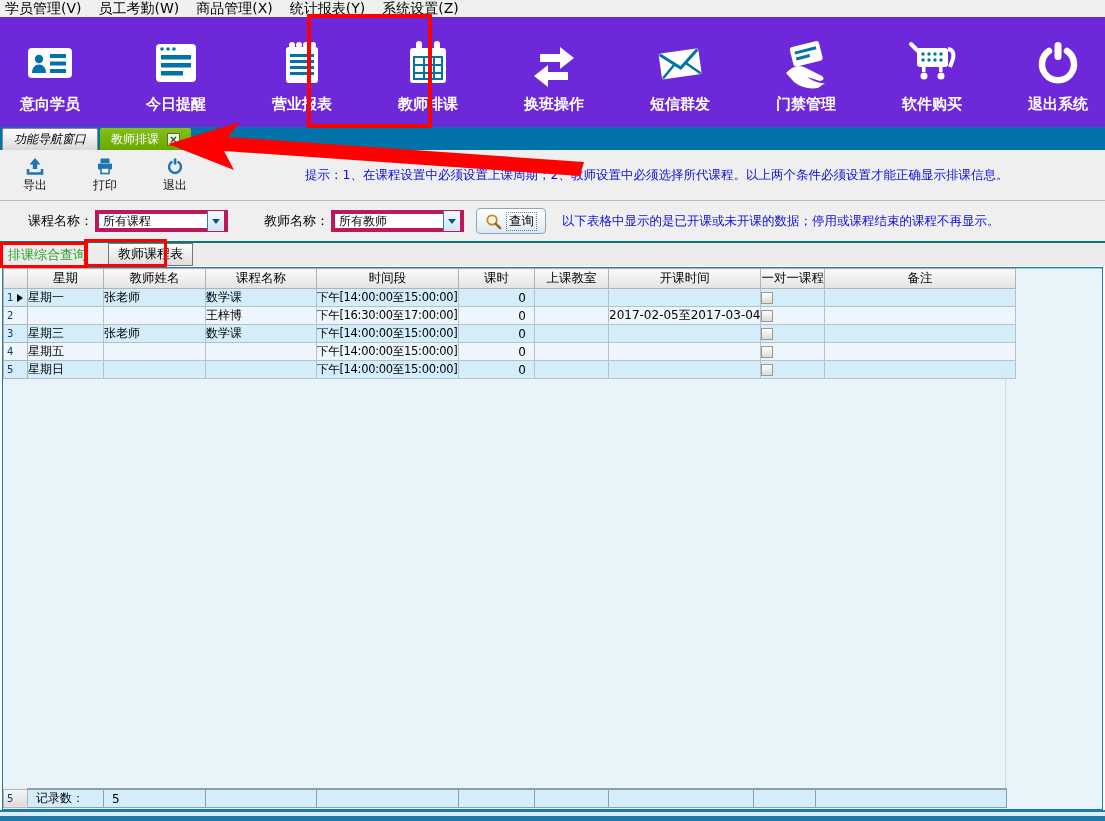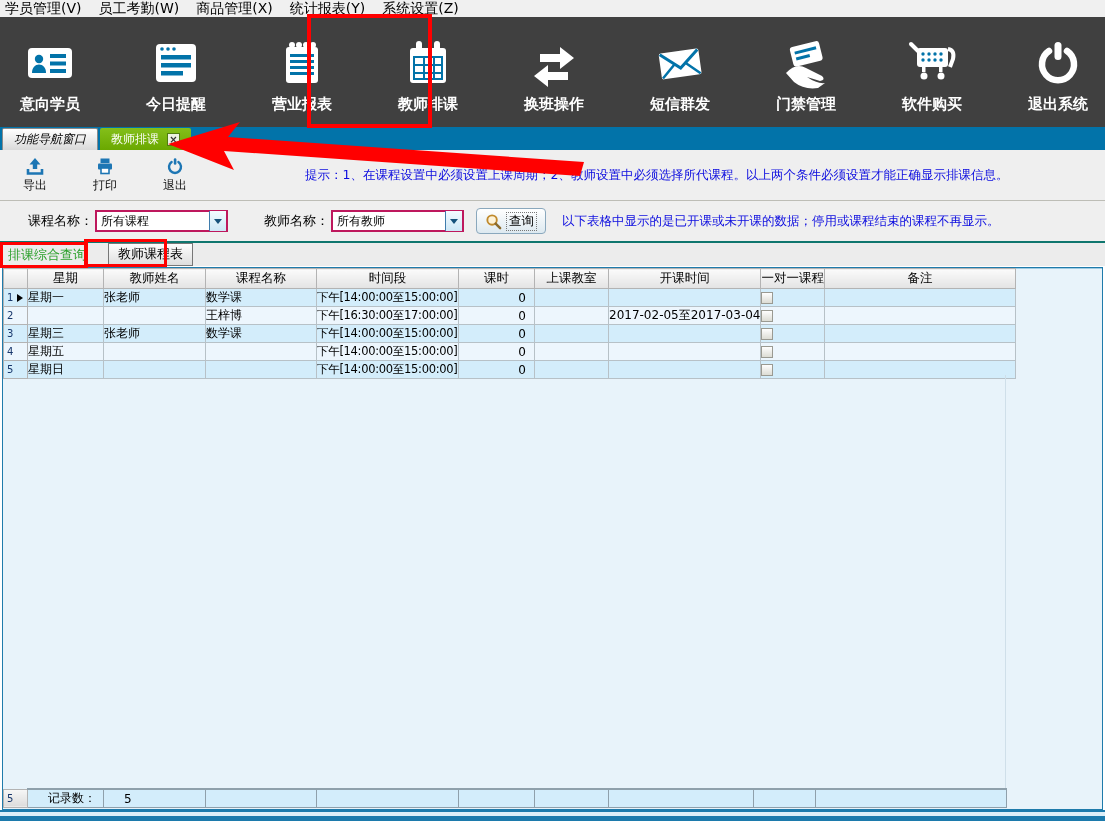--- a/index.html
+++ b/index.html
@@ -6,40 +6,40 @@
   html,body { width:1105px; height:821px; }
   body {
     font-family: "DejaVu Sans", "Liberation Sans", sans-serif;
     font-size: 12px; color:#000; background:#fff;
     position: relative; overflow: hidden;
   }
   
   .menubar { height:17px; background:#f0f0f0; display:flex; align-items:center; padding-left:5px; }
   .menu-item { padding:0 9px 0 0; margin-right:8px; font-size:14px; cursor:default; }
   
-  .banner { height:110px; background:#404040; display:flex; padding-left:3px;gap:32px; }
+  .banner { height:110px; background:#6d28d9; display:flex; padding-left:3px;gap:32px; }
   .bitem { width:105px; display:flex; flex-direction:column; align-items:center; justify-content:center; color:#fff; padding-top:4px; }
   .bitem .bicon { width:56px; height:56px; display:block; }
   .bitem .blabel { font-size:15px; font-weight:bold; margin-top:4px; white-space:nowrap; }
   
   .tabstrip { height:23px; background:#0273a9; display:flex; align-items:flex-end; padding-left:2px; }
   .tab { height:22px; display:flex; align-items:center; padding:0 11px; font-size:12px; cursor:default; }
   .tab.inactive { background:linear-gradient(#ffffff,#d9d9d9); color:#000; border:1px solid #8a8a8a; border-bottom:none; border-radius:2px 2px 0 0;font-style:italic; }
   .tab.active { background:linear-gradient(#84bf1a,#6aa800); color:#fff; margin-left:2px; gap:8px; border-radius:2px 2px 0 0; }
   .tab-close { width:13px; height:13px; background:#ecf2e2; border:1px solid #4f7d10; color:#333; font-size:10px; line-height:11px; text-align:center; font-weight:bold; cursor:pointer; }
   
   .toolbar { height:51px; background:#efefef; display:flex; align-items:center; border-bottom:1px solid #bdbdb6; }
   .tbtn { width:70px; text-align:center; cursor:pointer; }
   .tbtn svg { width:20px; height:20px; display:block; margin:0 auto 1px; }
   .tbtn .tlabel { font-size:12px; color:#111; }
   .toolbar .hint { color:#0b0bdf; margin-left:95px; font-size:12.5px; }
   
   .filterbar { height:40px; background:#efefef; display:flex; align-items:center; padding-left:28px; }
   .flabel { font-size:13px; margin-right:2px; }
-  .combo { width:133px; height:22px; background:#fff; border:2px solid #be185d; display:flex; align-items:center; justify-content:space-between; cursor:pointer; }
+  .combo { width:133px; height:22px; background:#fff; border:4px solid #be185d; display:flex; align-items:center; justify-content:space-between; cursor:pointer; }
   .combo .cval { padding-left:4px; font-size:12px; }
   .combo .cbtn { width:17px; height:20px; background:linear-gradient(#f3fbff,#cde7f6); border-left:1px solid #3f7cac; display:flex; align-items:center; justify-content:center; }
   .chev { width:0; height:0; border-left:4px solid transparent; border-right:4px solid transparent; border-top:5px solid #16527c; }
   .gap36 { width:36px; }
   .querybtn { margin-left:12px; height:26px; padding:0 8px; border:1px solid #8aa8bd; border-radius:4px; background:linear-gradient(#ffffff,#dde9f0); display:flex; align-items:center; gap:4px; cursor:pointer; }
   .querybtn .qtext { border:1px dotted #777; padding:0 2px; font-size:12.5px; }
   .filterbar .note { color:#0b0bdf; margin-left:16px; font-size:12.5px; }
   
   .subtabs { height:25px; background:#ececec; display:flex; align-items:center; padding-left:8px; border-top:2px solid #0f766e; }
   .subtab-link { color:#2da12d; font-size:13px; cursor:pointer; margin-right:22px; }
@@ -51,21 +51,21 @@
   .grid td { border:1px solid #b7c1c7; height:16px; font-size:12px; text-align:left; overflow:hidden; white-space:nowrap; padding:0; }
   .grid tr.odd td { background:#d3edfb; }
   .grid tr.even td { background:#edf6fd; }
   .grid td.rownum, .footgrid td.rownum { background:linear-gradient(#f7f7f7,#dcdcdc); border:1px solid #b3b3b3; color:#17366b; font-size:10px; text-align:left; padding-left:3px; }
   .curmark { display:inline-block; width:0; height:0; border-top:4px solid transparent; border-bottom:4px solid transparent; border-left:6px solid #000; margin-left:4px; vertical-align:middle; }
   td.c-time { font-size:11.5px; letter-spacing:-0.3px; }
   td.c-hours { text-align:right; padding-right:8px; }
   .cb { display:inline-block; width:12px; height:12px; background:linear-gradient(#fefefe,#dcdcd4); border:1px solid #9a9a92; vertical-align:middle; cursor:pointer; }
   .filler { position:absolute; left:1px; top:107px; width:1002px; bottom:19px; border-right:1px solid #cfdfe9; }
   .footgrid { position:absolute; left:0; bottom:1px; }
-  .footgrid td { border:1px solid #8fa0ab; border-top:2px solid #8fa0ab; height:17px; background:#d3edfb; font-size:12px; text-align:left; padding-left:20px; white-space:nowrap; overflow:hidden; }
+  .footgrid td { border:1px solid #8fa0ab; border-top:2px solid #8fa0ab; height:17px; background:#d3edfb; font-size:12px; text-align:left; padding-left:8px; white-space:nowrap; overflow:hidden; }
   
   .bottombar { position:absolute; left:0; bottom:0; width:1105px; height:11px; background:#ddeef8; border-top:2px solid #1c7aac; border-bottom:5px solid #1c7aac; }
   
   .anno { position:absolute; border:4px solid #ff0000; pointer-events:none; }
   #anno-banner { left:307px; top:14px; width:125px; height:114px; }
   #anno-subtab1 { left:0px; top:242px; width:88px; height:26px; border-width:3px; }
   #anno-subtab2 { left:84px; top:239px; width:83px; height:28px; border-width:3px; }
   #anno-arrow { position:absolute; left:160px; top:118px; width:440px; height:70px; pointer-events:none; }
 </style>
 </head>

